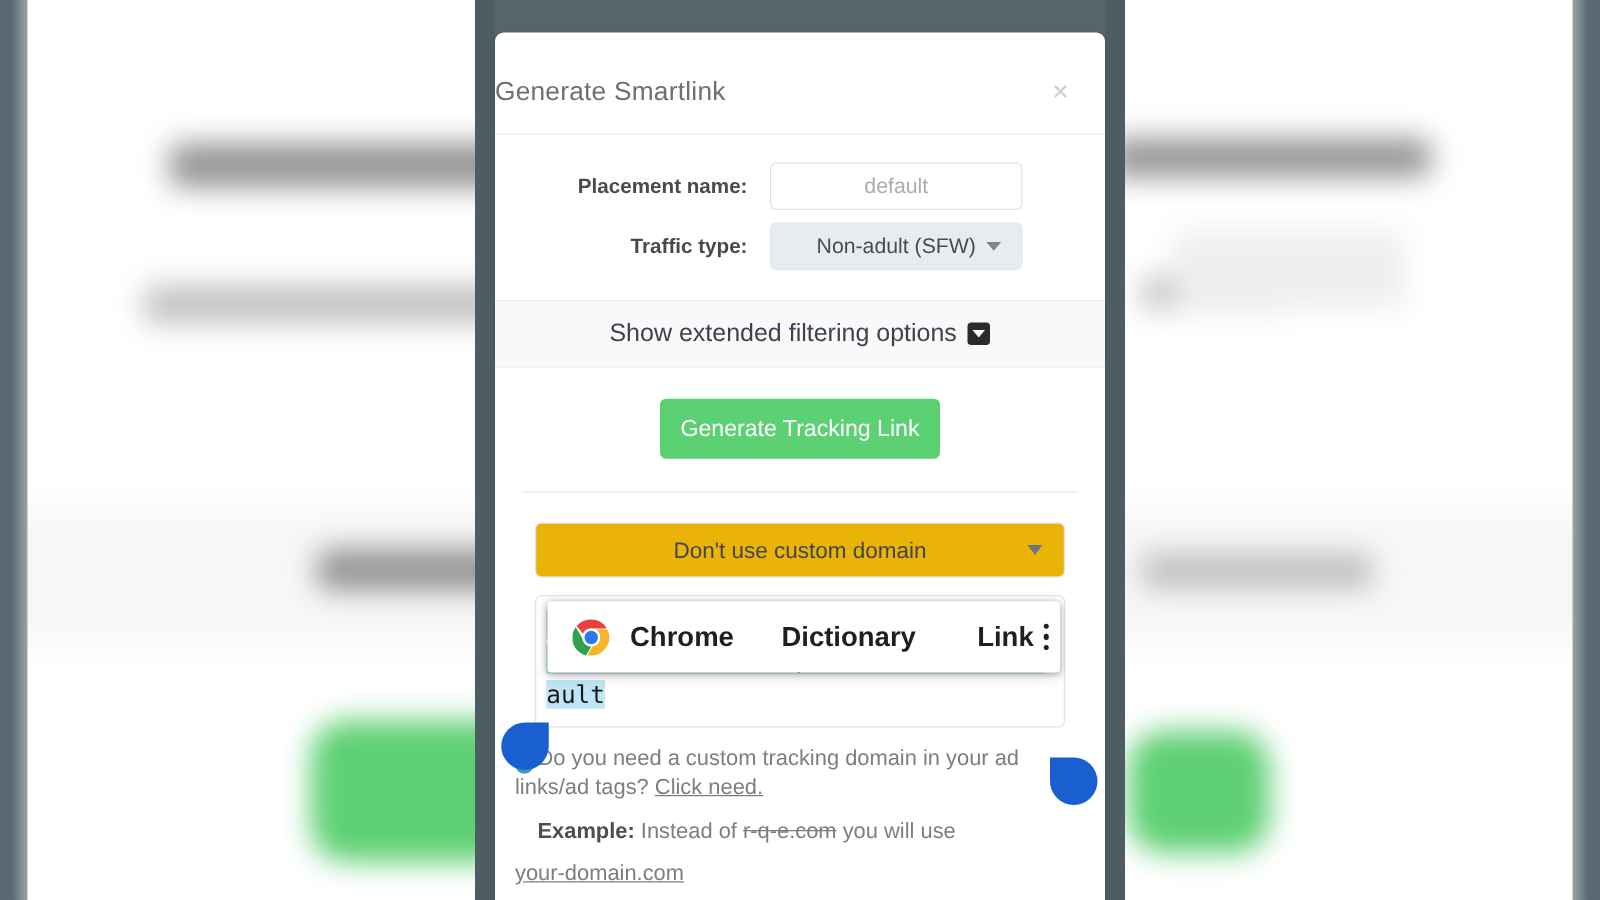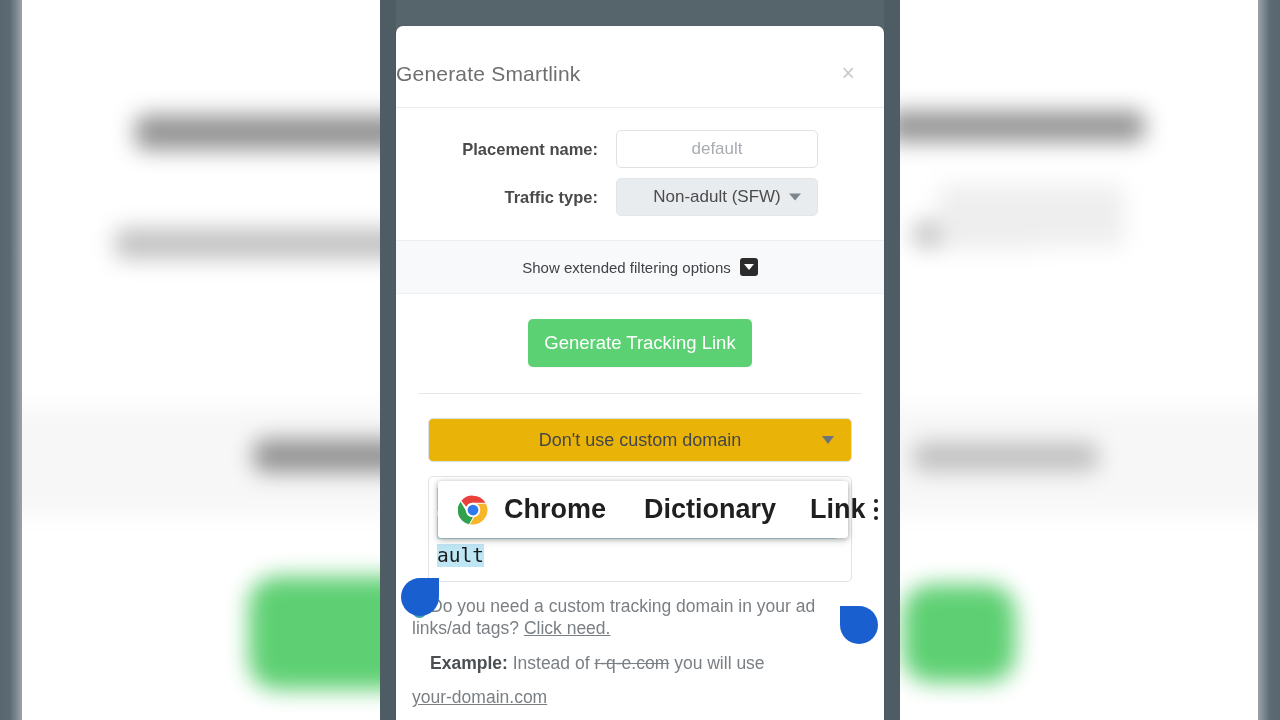--- a/index.html
+++ b/index.html
@@ -76,21 +76,21 @@
     border-top:7px solid #7e868d;
   }
   .field.input{background:#ffffff;border:1px solid #dfe2e5;}
   .field.input .ph{font-size:17px;color:#a9adb1;}
 
   
   .filter-bar{
     height:52px;background:#f8f9fa;border-top:1px solid #eceef0;border-bottom:1px solid #eceef0;
     display:flex;align-items:center;justify-content:center;gap:9px;cursor:pointer;
   }
-  .filter-bar .txt{font-size:15px;color:#3f4347;}
+  .filter-bar .txt{font-size:20px;color:#3f4347;}
   .expand-icon{
     width:18px;height:18px;border-radius:3px;background:#2b2b2b;
     display:flex;align-items:center;justify-content:center;
   }
   .expand-icon i{
     display:block;width:0;height:0;border-left:5px solid transparent;
     border-right:5px solid transparent;border-top:6px solid #ffffff;
   }
 
   
@@ -145,25 +145,25 @@
   
   .sel-popup{
     position:absolute;left:438px;top:481px;width:410px;height:57px;
     background:#ffffff;border-radius:3px;
     box-shadow:0 1px 5px rgba(0,0,0,.30),0 3px 10px rgba(0,0,0,.13);
     display:flex;align-items:center;padding:0 14px 0 20px;box-sizing:border-box;gap:0;
   }
   .sel-popup .chrome-logo{width:30px;height:30px;position:relative;flex:0 0 auto;margin-right:16px;}
   .sel-popup .chrome-logo svg{display:block;}
   .sel-item{
-    font-size:27px;color:#1f1f1f;font-weight:700;cursor:pointer;white-space:nowrap;
+    font-size:22px;color:#1f1f1f;font-weight:700;cursor:pointer;white-space:nowrap;
     font-family:"Liberation Sans",sans-serif;
   }
   .sel-item.chrome{margin-right:38px;}
-  .sel-item.dict{margin-right:34px;}
+  .sel-item.dict{margin-right:49px;}
   .sel-item.copy{margin-right:auto;}
   .kebab{width:24px;height:26px;display:flex;flex-direction:column;justify-content:center;
          align-items:center;gap:4px;cursor:pointer;margin-left:8px;}
   .kebab i{width:4.5px;height:4.5px;border-radius:50%;background:#1f1f1f;display:block;}
 
   
   .handle{position:absolute;width:38px;height:38px;background:#1a5fd0;}
   .handle.left{left:401px;top:578px;border-radius:50% 0 50% 50%;}
   .handle.right{left:840px;top:606px;border-radius:0 50% 50% 50%;}
 </style>

